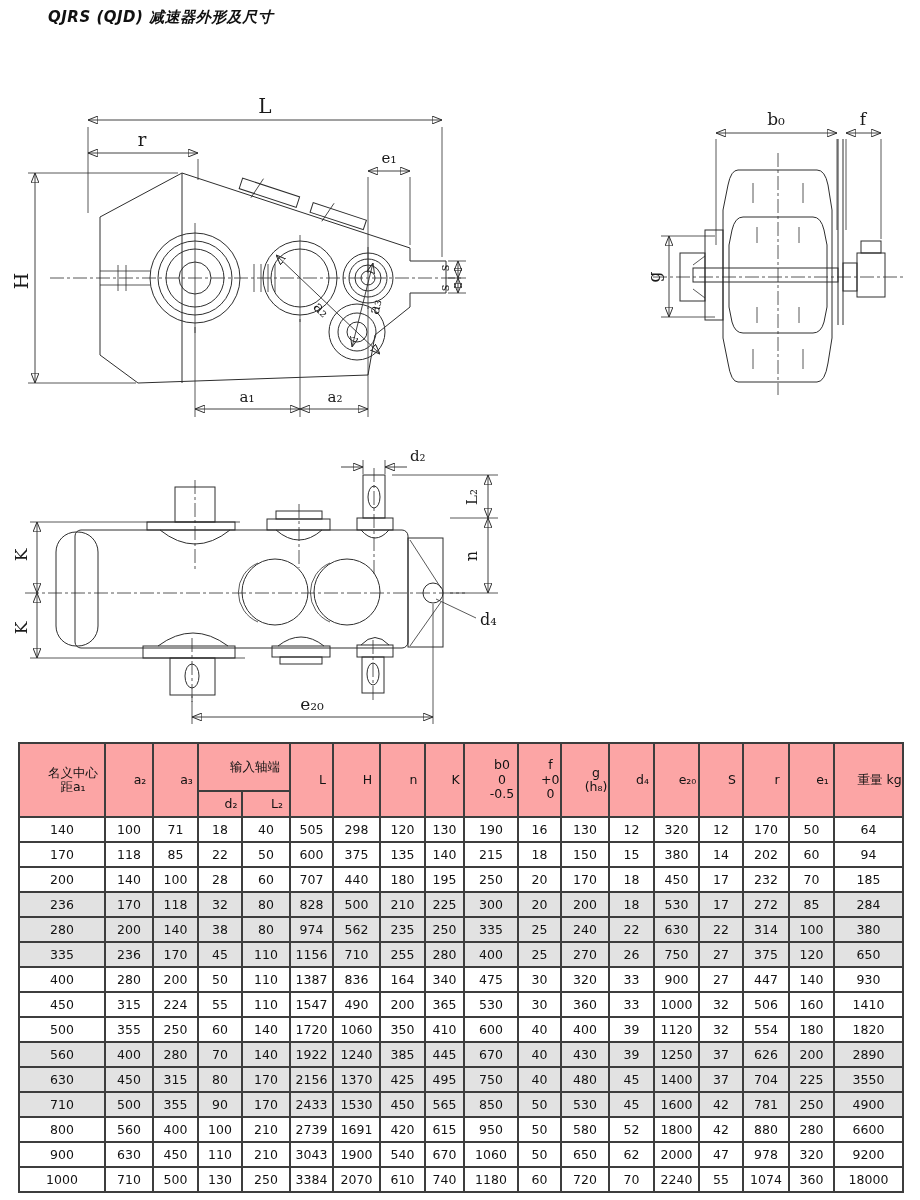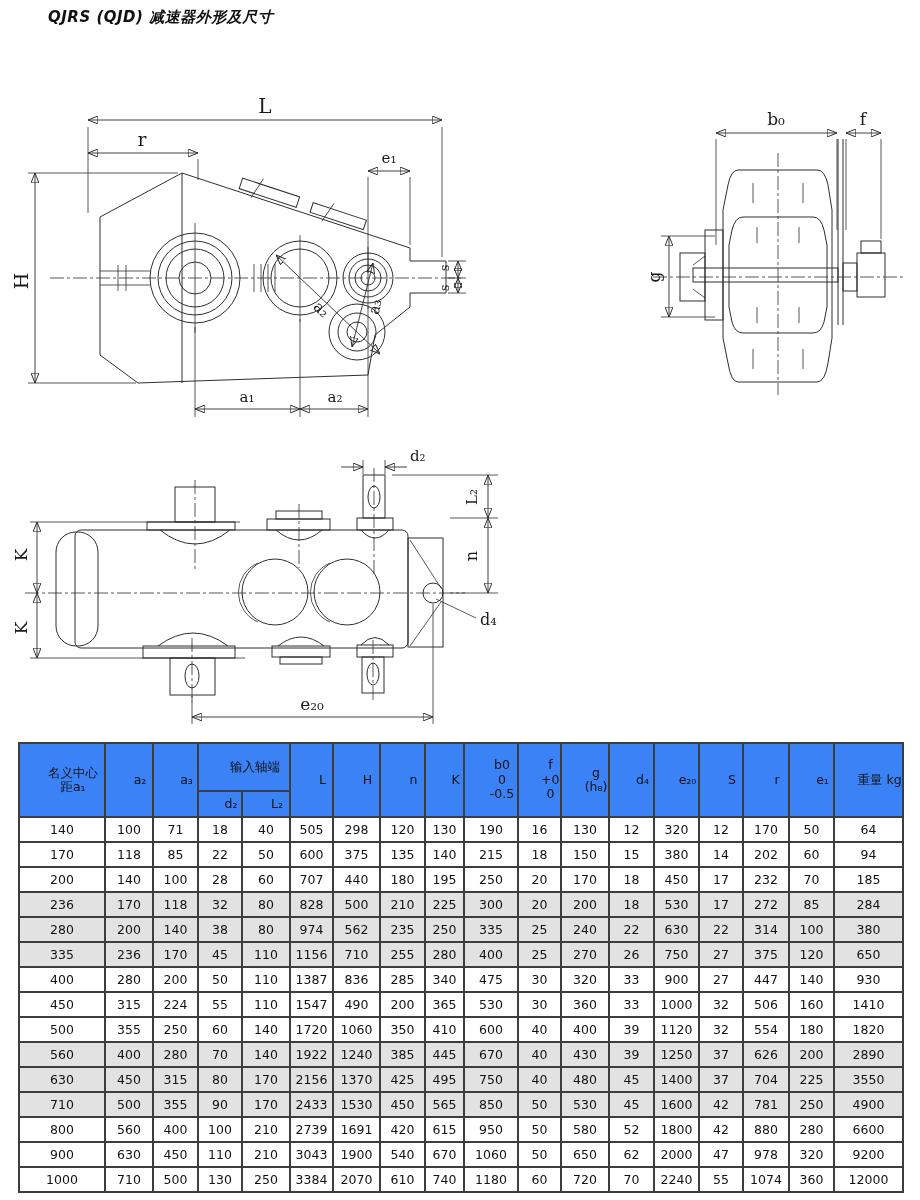--- a/index.html
+++ b/index.html
@@ -10,21 +10,21 @@
   svg{position:absolute;overflow:visible;}
   svg line, svg path, svg rect, svg circle, svg ellipse{stroke:#2e2e2e;stroke-width:1;fill:none;}
   svg text{fill:#1a1a1a;stroke:none;font-family:"DejaVu Serif","Liberation Serif",serif;}
   .cl{stroke-dasharray:14 3 3 3;stroke-width:0.8;}
   .dim{stroke-width:0.9;}
   .thin{stroke-width:0.8;}
   table.dimtable{position:absolute;left:18px;top:742px;width:884px;border-collapse:collapse;
         table-layout:fixed;background:#fff;font-size:12.5px;color:#121212;}
   .dimtable th,.dimtable td{border:2px solid #3d3d3d;text-align:center;vertical-align:middle;
         padding:0;overflow:hidden;}
-  .dimtable thead th{background:#3b82f6;font-weight:400;white-space:pre-line;line-height:1.15;padding-left:22px;}
+  .dimtable thead th{background:#fca5a5;font-weight:400;white-space:pre-line;line-height:1.15;padding-left:22px;}
   .dimtable thead tr.h1 th{height:46px;}
   .dimtable thead tr.h2 th{height:24px;}
   .dimtable tbody td{height:23px;background:#ffffff;}
   .dimtable tbody tr.shaded td{background:#e2e2e2;}
 </style>
 </head>
 <body>
 
 <div class="page">
 
@@ -428,21 +428,21 @@
           <td>650</td>
         </tr>
         <tr>
           <td>400</td>
           <td>280</td>
           <td>200</td>
           <td>50</td>
           <td>110</td>
           <td>1387</td>
           <td>836</td>
-          <td>285</td>
+          <td>164</td>
           <td>340</td>
           <td>475</td>
           <td>30</td>
           <td>320</td>
           <td>33</td>
           <td>900</td>
           <td>27</td>
           <td>447</td>
           <td>140</td>
           <td>930</td>
@@ -598,18 +598,18 @@
           <td>610</td>
           <td>740</td>
           <td>1180</td>
           <td>60</td>
           <td>720</td>
           <td>70</td>
           <td>2240</td>
           <td>55</td>
           <td>1074</td>
           <td>360</td>
-          <td>12000</td>
+          <td>18000</td>
         </tr>
       </tbody>
   </table>
 
 </div>
 
 </body></html>

